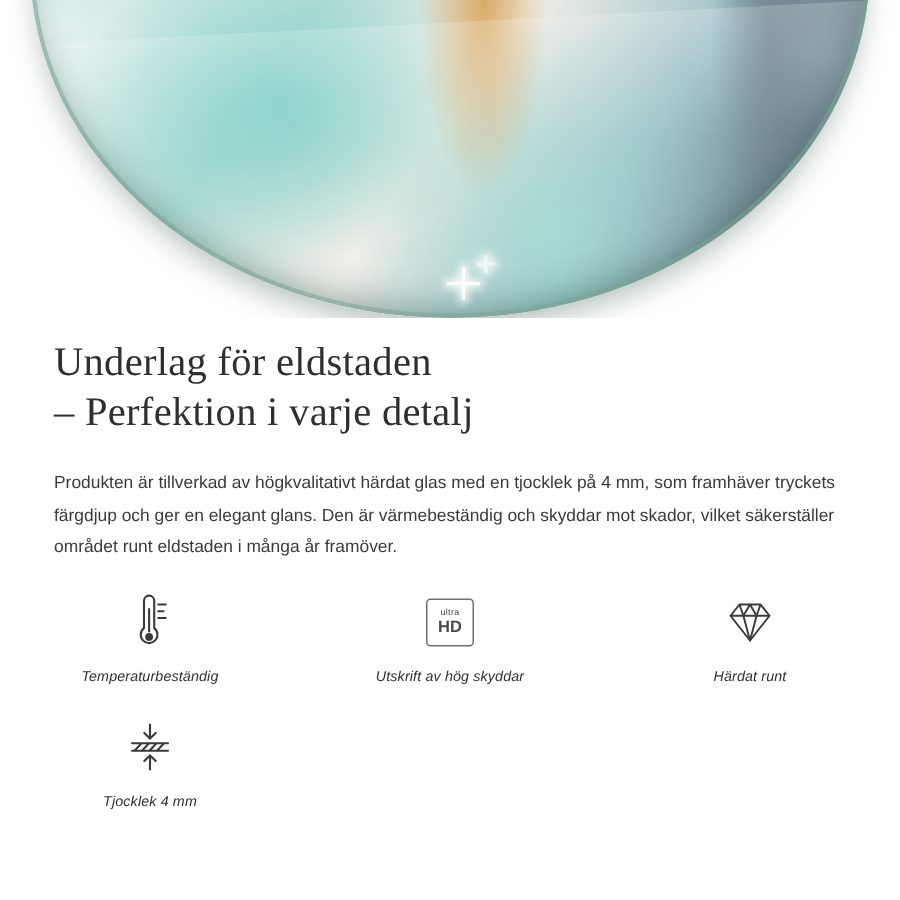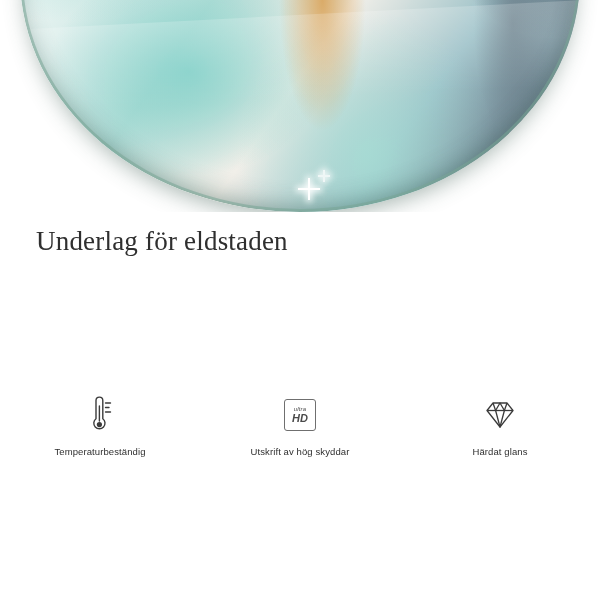--- a/index.html
+++ b/index.html
@@ -144,33 +144,33 @@
     align-items: center;
     justify-content: center;
     color: #3b3b3b;
   }
   .feature .label {
     margin-top: 8px;
     font-size: 9.5px;
     color: #2f2f2f;
     text-align: left;
     letter-spacing: .1px;
+    font-style: italic;
   }
   .ultrahd {
     width: 30px;
     height: 30px;
     border: 1.4px solid #6f6f6f;
     border-radius: 3px;
     display: flex;
     flex-direction: column;
     align-items: center;
     justify-content: center;
     line-height: 1;
     color: #4a4a4a;
-    font-style: italic;
   }
   .ultrahd .u1 { font-size: 6px; letter-spacing: .2px; }
   .ultrahd .u2 { font-size: 11px; font-weight: bold; margin-top: 1px; }
   svg { display: block; }
 </style>
 </head>
 <body>
 
 <div class="hero">
   <div class="plate">
@@ -178,21 +178,23 @@
     <div class="plate-gloss"></div>
     <div class="plate-rim"></div>
   </div>
   <div class="sparkle"></div>
   <div class="sparkle s2"></div>
 </div>
 
 <div class="content">
   <h1 class="title">
     <span>Underlag för eldstaden</span>
+    <span class="line2">– Perfektion i varje detalj</span>
   </h1>
+  <p class="desc">Produkten är tillverkad av högkvalitativt härdat glas med en tjocklek på 4 mm, som framhäver tryckets färgdjup och ger en elegant glans. Den är värmebeständig och skyddar mot skador, vilket säkerställer området runt eldstaden i många år framöver.</p>
 </div>
 
 <div class="features">
 
   <div class="feature">
     <div class="icon">
       <svg width="34" height="42" viewBox="0 0 34 42" fill="none" stroke="#3b3b3b" stroke-width="1.4" stroke-linecap="round">
         <path d="M13 6.5a3.4 3.4 0 0 1 6.8 0v18.2a5.6 5.6 0 1 1-6.8 0z"></path>
         <line x1="16.4" y1="12" x2="16.4" y2="27"></line>
         <circle cx="16.4" cy="30.6" r="2.6" fill="#3b3b3b" stroke="none"></circle>
@@ -217,18 +219,35 @@
 
   <div class="feature">
     <div class="icon">
       <svg width="38" height="34" viewBox="0 0 38 34" fill="none" stroke="#3b3b3b" stroke-width="1.3" stroke-linejoin="round">
         <path d="M6 12.5 12 5h14l6 7.5L19 29z"></path>
         <path d="M6 12.5h26"></path>
         <path d="M12 5l2.6 7.5L19 29l4.4-16.5L26 5"></path>
         <path d="M14.6 12.5 19 5l4.4 7.5"></path>
       </svg>
     </div>
-    <div class="label">Härdat glans</div>
-  </div>
-
-
+    <div class="label">Härdat runt</div>
+  </div>
+
+
+  <div class="feature">
+    <div class="icon">
+      <svg width="36" height="38" viewBox="0 0 36 38" fill="none" stroke="#3b3b3b" stroke-width="1.4" stroke-linecap="round">
+        <line x1="18" y1="4" x2="18" y2="13"></line>
+        <path d="M14.2 9.6 18 13.4l3.8-3.8"></path>
+        <line x1="18" y1="34" x2="18" y2="25"></line>
+        <path d="M14.2 28.4 18 24.6l3.8 3.8"></path>
+        <line x1="6" y1="16.5" x2="30" y2="16.5"></line>
+        <line x1="6" y1="21.5" x2="30" y2="21.5"></line>
+        <line x1="8" y1="21.2" x2="12" y2="16.8"></line>
+        <line x1="13" y1="21.2" x2="17" y2="16.8"></line>
+        <line x1="18" y1="21.2" x2="22" y2="16.8"></line>
+        <line x1="23" y1="21.2" x2="27" y2="16.8"></line>
+      </svg>
+    </div>
+    <div class="label">Tjocklek 4 mm</div>
+  </div>
 
 </div>
 
 </body></html>

